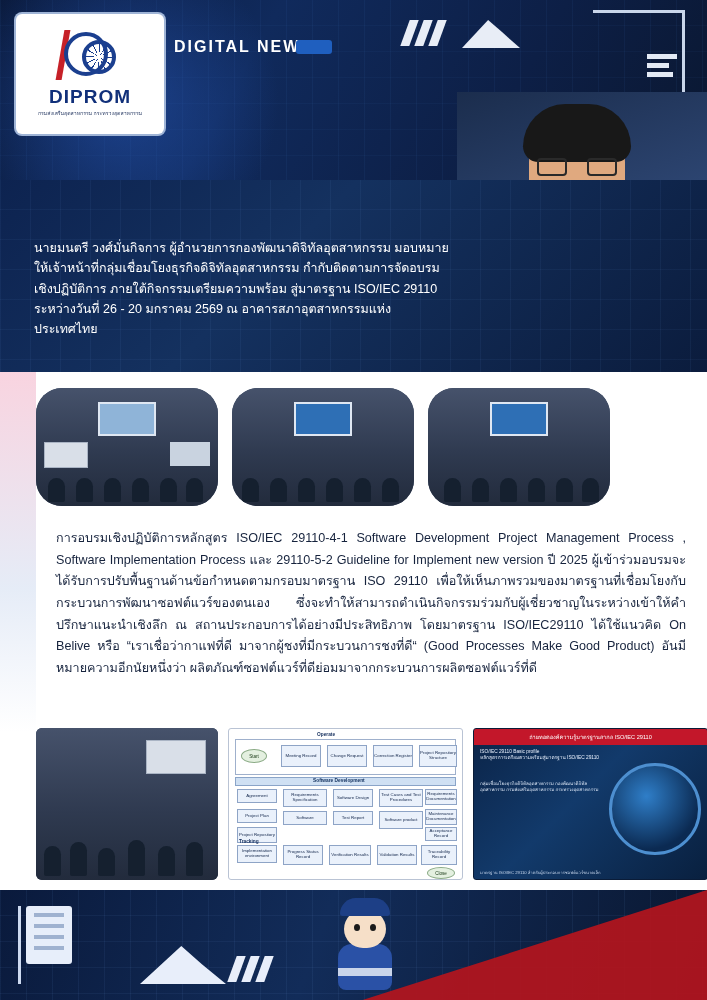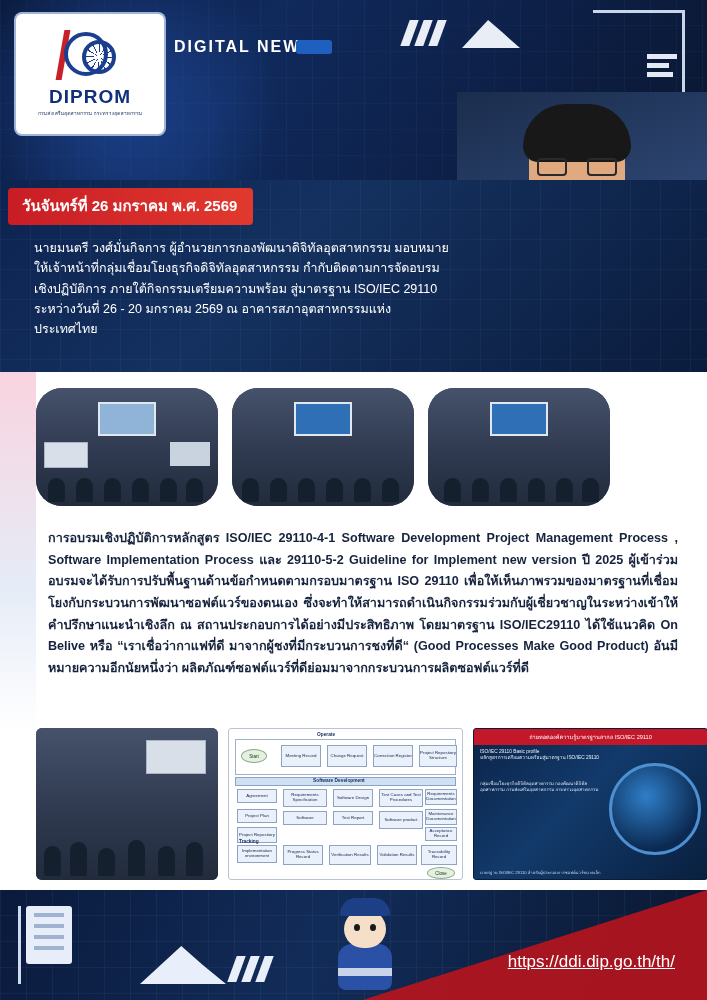--- a/index.html
+++ b/index.html
@@ -218,24 +218,23 @@
   .photo .banner {
     position: absolute; left: 8px; top: 54px; width: 44px; height: 26px;
     background: #d9dfe8; border: 1px solid #aab4c4;
   }
   .photo .banner2 {
     position: absolute; right: 8px; top: 54px; width: 40px; height: 24px;
     background: #c9d3e0;
   }
 
   .body-text {
-    position: absolute; left: 48px; top: 528px; width: 630px;
+    position: absolute; left: 56px; top: 528px; width: 630px;
     color: #16233d; font-size: 12.6px; line-height: 1.72;
     text-align: justify;
-    font-weight: bold;
   }
 
   
   .photo-row-2 {
     position: absolute; left: 36px; top: 728px; display: flex; gap: 10px;
   }
   .p2 { width: 182px; height: 152px; border-radius: 6px; }
   .diagram {
     width: 235px; height: 152px; background: #ffffff; border: 1px solid #b9c3d4;
     position: relative; overflow: hidden; border-radius: 3px;
@@ -387,21 +386,20 @@
         <i></i>
         <i></i>
       </div>
     <div class="mic"></div>
     <div class="papers"></div>
   </div>
 
   <div class="blue-panel">
     <div class="bp-grid"></div>
   </div>
-  <div class="date-chip">วันจันทร์ที่ 26 มกราคม พ.ศ. 2569</div>
   <div class="lead-text">นายมนตรี วงศ์มั่นกิจการ ผู้อำนวยการกองพัฒนาดิจิทัลอุตสาหกรรม มอบหมายให้เจ้าหน้าที่กลุ่มเชื่อมโยงธุรกิจดิจิทัลอุตสาหกรรม กำกับติดตามการจัดอบรมเชิงปฏิบัติการ ภายใต้กิจกรรมเตรียมความพร้อม สู่มาตรฐาน ISO/IEC 29110 ระหว่างวันที่ 26 - 20 มกราคม 2569 ณ อาคารสภาอุตสาหกรรมแห่งประเทศไทย</div>
 
   <div class="mid"></div>
   <div class="mid-left-deco"></div>
 
   <div class="photo-row-1">
     <div class="photo p1">
       <div class="floor"></div>
         <div class="screen"></div>
       <div class="banner"></div>
@@ -522,16 +520,15 @@
         <i></i>
       </div>
     <div class="mascot">
       <div class="body"></div>
         <div class="belt"></div>
       <div class="face"></div>
         <div class="hat"></div>
       <div class="eye l"></div>
         <div class="eye r"></div>
     </div>
-    <a class="url" href="#">https://ddi.dip.go.th/th/</a>
   </div>
 
 </div>
 
 </body></html>

